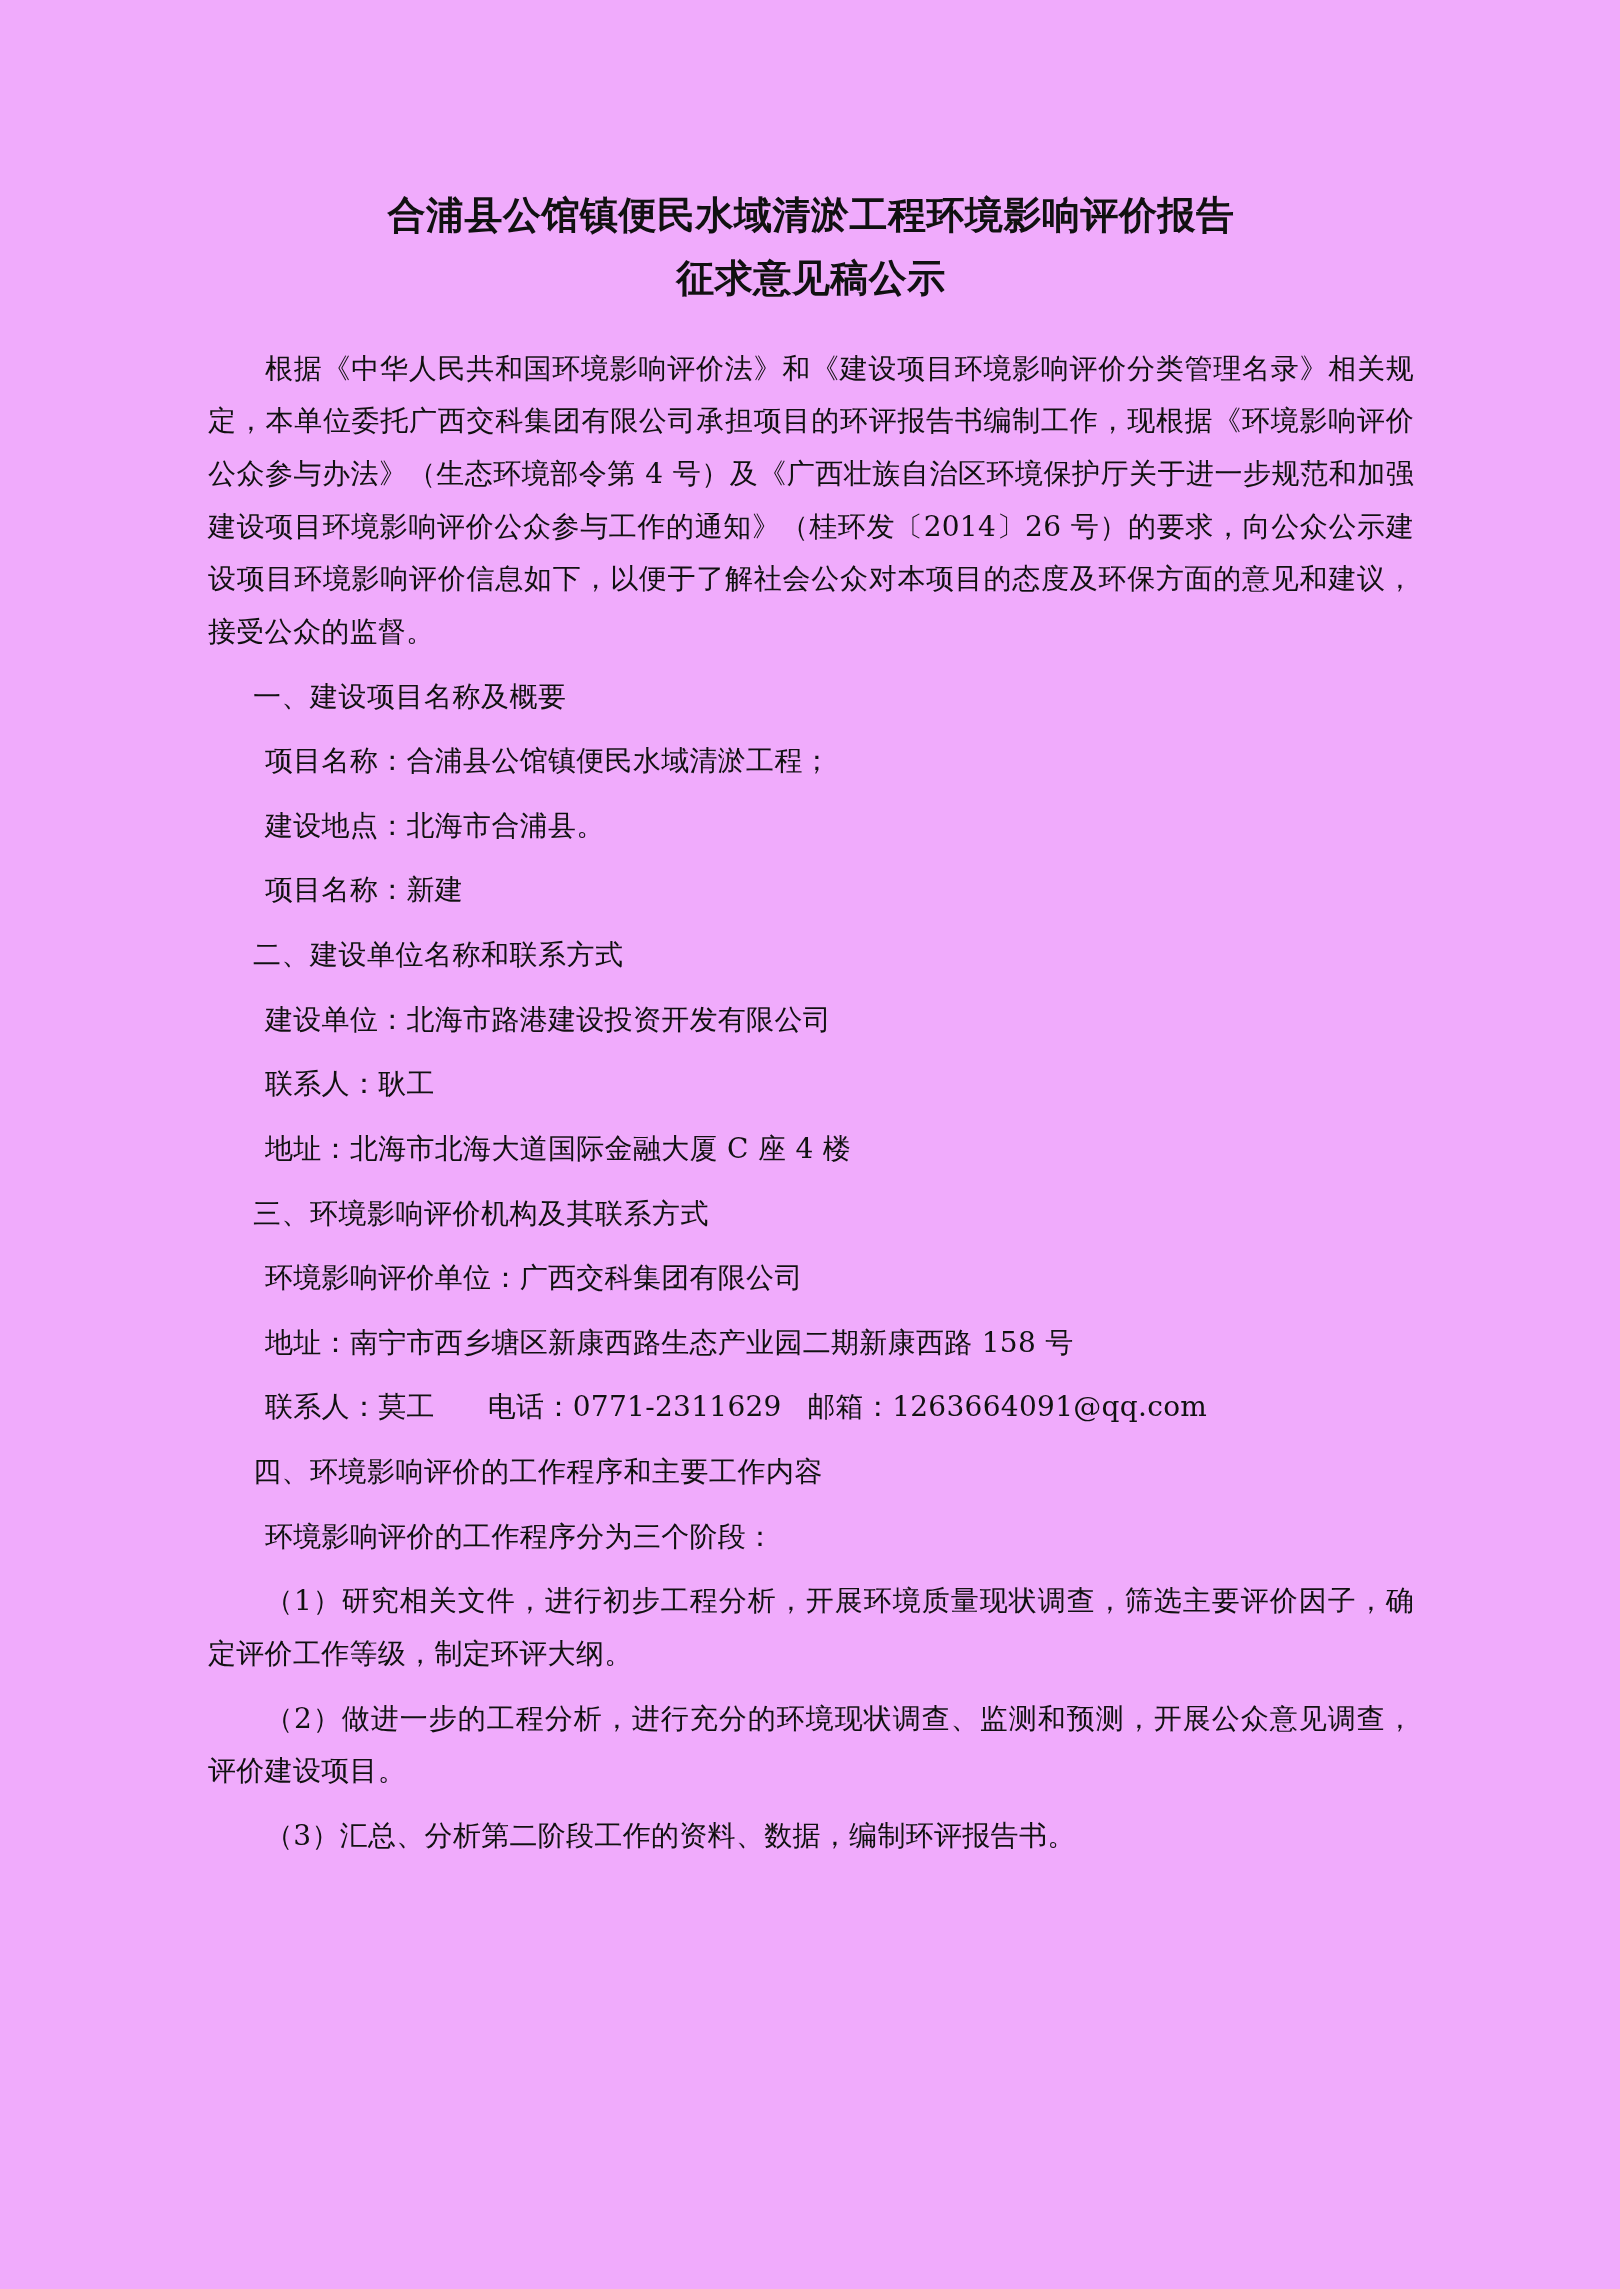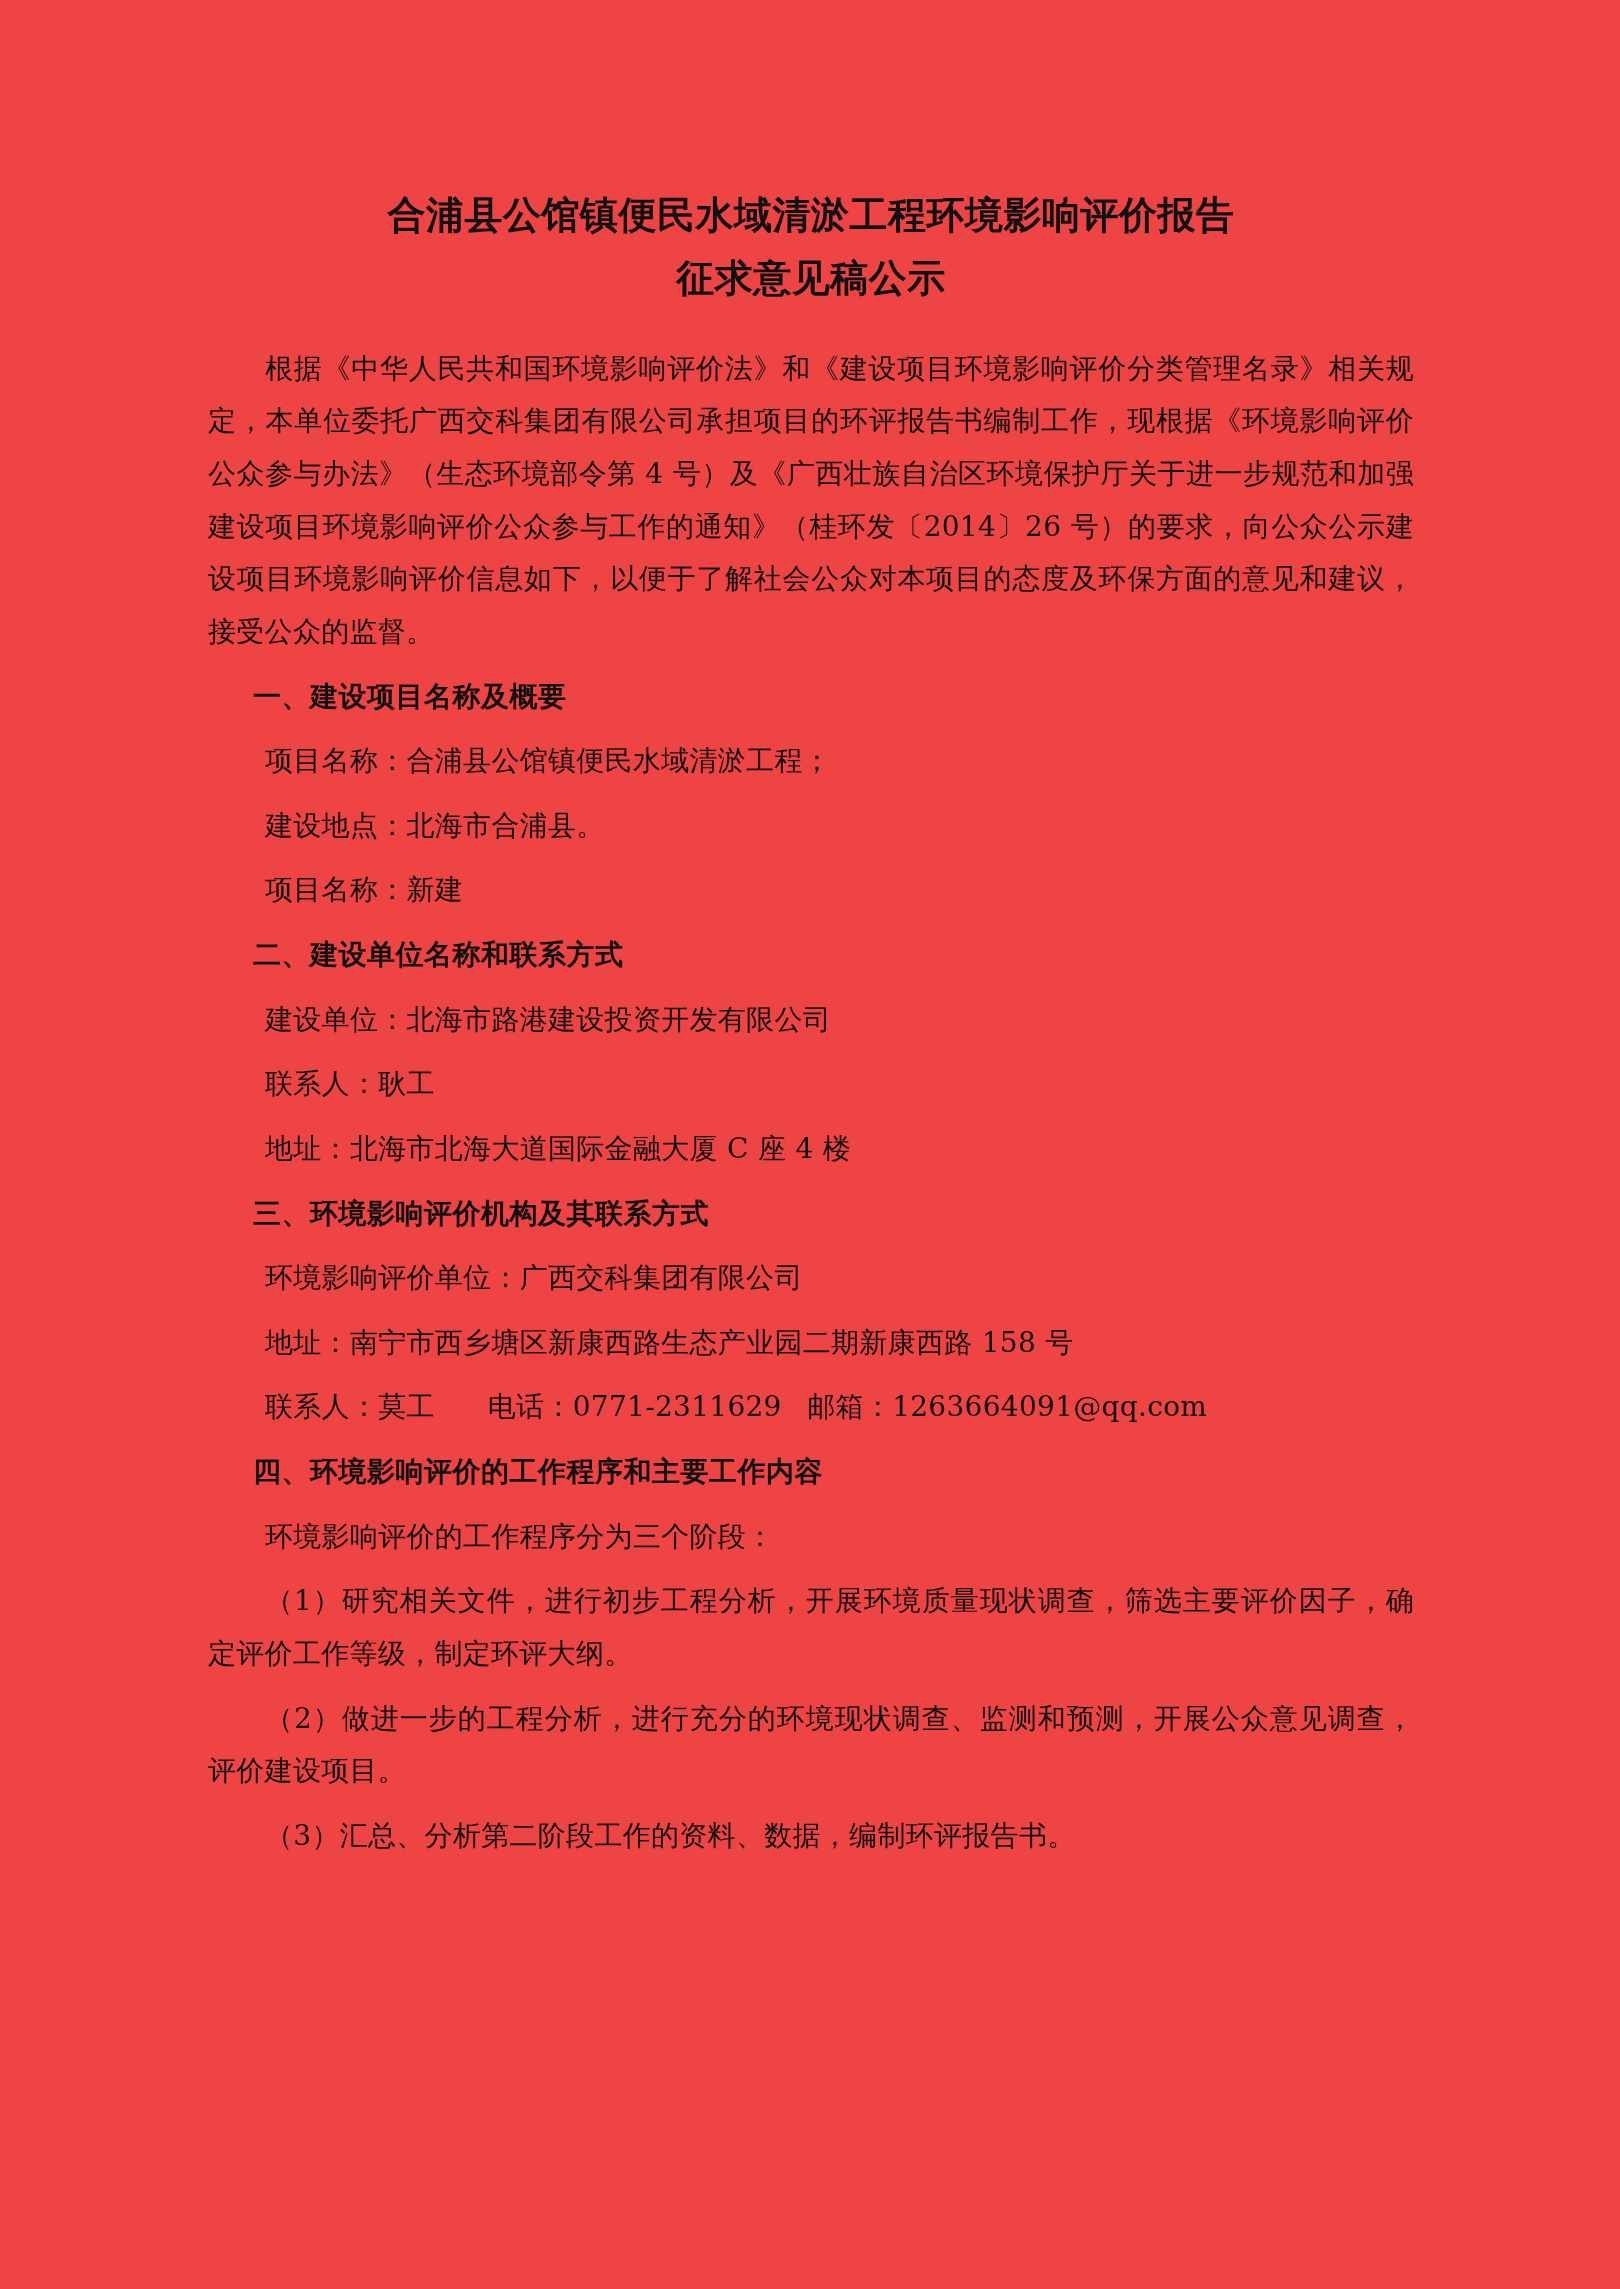--- a/index.html
+++ b/index.html
@@ -5,21 +5,21 @@
   html, body {
     margin: 0;
     padding: 0;
     background: #ffffff;
   }
   .page {
     position: relative;
     width: 1620px;
     height: 2290px;
     margin: 0 auto;
-    background: #ef4444;
+    background: #f0abfc;
     box-sizing: border-box;
     padding: 0;
     overflow: hidden;
   }
   .content {
     position: absolute;
     left: 196px;
     top: 186px;
     width: 1230px;
   }
@@ -47,21 +47,21 @@
     text-align: justify;
     text-justify: inter-ideograph;
     letter-spacing: 0.3px;
   }
   p.indent2 {
     text-indent: 57px;
   }
   .sec-head {
     font-family: "DejaVu Serif", "Liberation Serif", serif;
     font-size: 28px;
-    font-weight: bold;
+    font-weight: normal;
     line-height: 1.88;
     color: #111111;
     margin: 0;
     text-indent: 57px;
     letter-spacing: 0.5px;
   }
   .lead {
     margin-top: 3.9px;
   }
   .sub {

